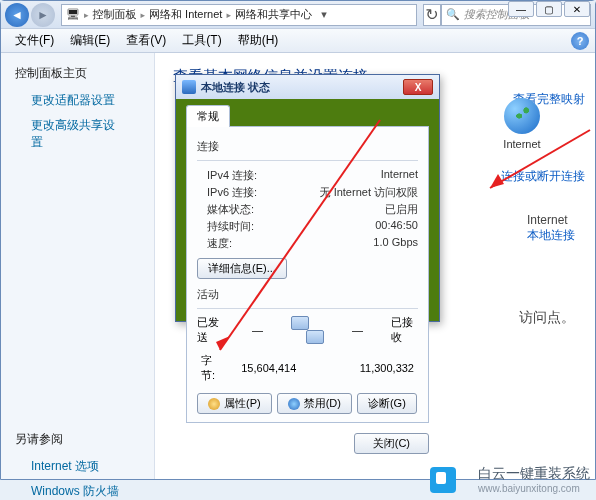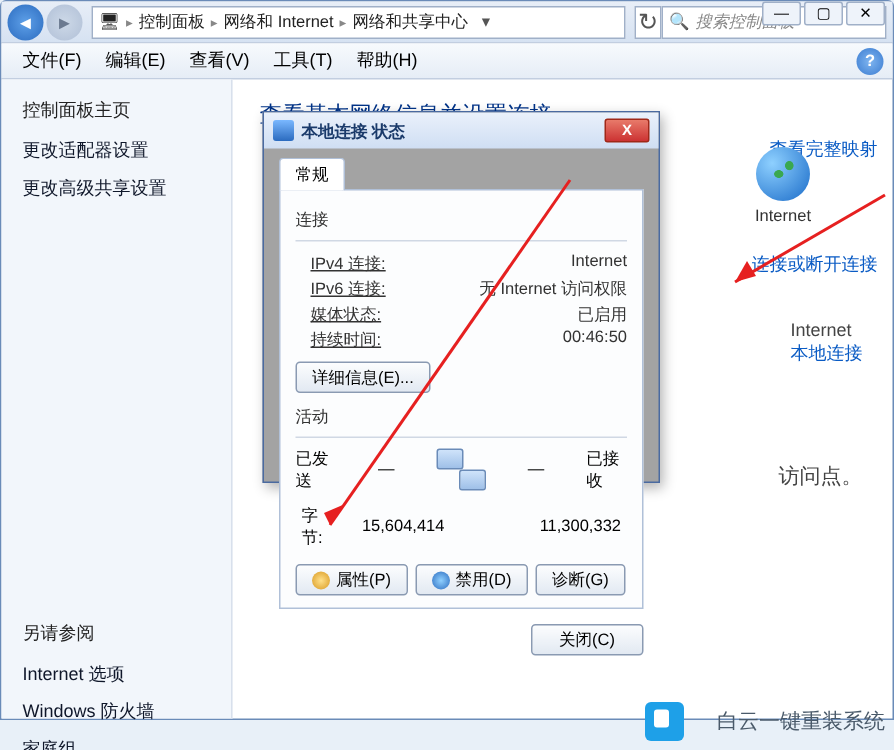--- a/index.html
+++ b/index.html
@@ -20,48 +20,48 @@
 .win-btns { position: absolute; top: 1px; right: 6px; display: flex; gap: 2px; }
 .win-btn { width: 26px; height: 16px; border: 1px solid #a0b0c8; background: #eef3fa; font-size: 10px; display: flex; align-items: center; justify-content: center; cursor: pointer; border-radius: 2px; }
 
 .menubar { height: 24px; background: linear-gradient(#f7fafd,#e6edf6); border-bottom: 1px solid #c2cee0; display: flex; align-items: center; padding: 0 6px; font-size: 12px; }
 .menu-item { padding: 2px 8px; cursor: pointer; }
 .help-icon { margin-left: auto; width: 18px; height: 18px; border-radius: 50%; background: radial-gradient(#7fb5f0,#3a7bd0); color: #fff; display: flex; align-items: center; justify-content: center; font-size: 11px; font-weight: bold; cursor: pointer; }
 
 .body { display: flex; height: calc(100% - 52px); }
 .sidebar { width: 154px; background: #f2f6fb; border-right: 1px solid #d8e0ec; padding: 12px 14px; font-size: 12px; }
 .sidebar .hdr { color: #222; margin-bottom: 10px; }
-.sidebar .link { color: #0f172a; margin: 8px 0; cursor: pointer; }
+.sidebar .link { color: #0369a1; margin: 8px 16px; cursor: pointer; }
 .sidebar .sec2 { margin-top: 280px; }
 
 .main { flex: 1; padding: 14px 18px; position: relative; font-size: 12px; }
 .main-title { color: #003388; font-size: 15px; margin-bottom: 10px; }
 .globe { width: 36px; height: 36px; border-radius: 50%; background: radial-gradient(circle at 30% 30%, #8ed0ff, #1a6bc8); margin: 8px auto 4px; position: relative; }
 .globe::after { content: ""; position: absolute; inset: 4px; border-radius: 50%; background: radial-gradient(ellipse at 40% 50%, #3aa850 12%, transparent 14%), radial-gradient(ellipse at 65% 30%, #3aa850 10%, transparent 12%); }
 .net-block { text-align: center; float: right; width: 110px; margin-top: -6px; }
 .net-label { font-size: 11px; color: #333; }
 .side-links { position: absolute; right: 10px; top: 10px; text-align: right; }
 .side-links .link { color: #0a5bc4; font-size: 12px; cursor: pointer; margin: 28px 0; display: block; }
 .conn-info { position: absolute; right: 20px; top: 160px; font-size: 12px; }
 .conn-info .t { color: #444; }
 .conn-info .v { color: #0a5bc4; cursor: pointer; }
 .note { position: absolute; right: 20px; top: 256px; font-size: 14px; color: #444; }
 
 
-.dialog { position: absolute; left: 175px; top: 74px; width: 265px; height: 248px; background: #a3a3a3; border: 1px solid #4a6aa0; box-shadow: 2px 3px 8px rgba(0,0,0,.3); }
+.dialog { position: absolute; left: 175px; top: 74px; width: 265px; height: 248px; background: #4d7c0f; border: 1px solid #4a6aa0; box-shadow: 2px 3px 8px rgba(0,0,0,.3); }
 .dlg-title { height: 24px; background: linear-gradient(#eaf1fb,#cfdef3); display: flex; align-items: center; padding: 0 6px; font-size: 11px; font-weight: bold; color: #1a3a6a; }
 .dlg-title .t-icon { width: 14px; height: 14px; background: linear-gradient(#7ab8ff,#2b6bbf); border-radius: 2px; margin-right: 5px; position: relative; }
 .dlg-close { margin-left: auto; width: 30px; height: 16px; background: linear-gradient(#e87a6a,#c33); border: 1px solid #a02818; border-radius: 2px; color: #fff; font-size: 10px; display: flex; align-items: center; justify-content: center; cursor: pointer; font-weight: bold; }
 .dlg-body { padding: 6px 10px 10px; font-size: 11px; }
 .tab { display: inline-block; padding: 3px 10px; border: 1px solid #b0c0d8; border-bottom: none; background: #fff; font-size: 11px; border-radius: 3px 3px 0 0; }
 .panel { border: 1px solid #b0c0d8; background: #fcfdfe; padding: 8px 10px; margin-top: -1px; }
 .sect { color: #333; margin: 4px 0 6px; }
 .line { border-top: 1px solid #d0d8e4; margin: 2px 0 6px; }
 .row { display: flex; justify-content: space-between; font-size: 11px; padding: 1px 0; color: #333; }
-.row .lab { padding-left: 10px; text-decoration: underline; }
+.row .lab { padding-left: 10px; }
 .btn { display: inline-flex; align-items: center; height: 21px; padding: 0 10px; border: 1px solid #8a9ab2; background: linear-gradient(#fcfdfe,#e2e9f2); border-radius: 3px; font-size: 11px; cursor: pointer; }
 .btn .ico { width: 12px; height: 12px; margin-right: 4px; border-radius: 50%; }
 .ico-prop { background: radial-gradient(#ffe08a,#d89820); }
 .ico-dis { background: radial-gradient(#8fd0ff,#2b6bbf); }
 .activity { display: flex; align-items: center; gap: 28px; margin: 6px 0; font-size: 11px; }
 .pc-icons { width: 40px; height: 28px; position: relative; }
 .pc { position: absolute; width: 18px; height: 14px; border: 1px solid #6a8bb8; background: linear-gradient(#cfe3fa,#9fc0e8); border-radius: 2px; }
 .pc1 { left: 0; top: 0; }
 .pc2 { right: 0; bottom: 0; }
 .bytes-row { display: flex; justify-content: space-between; align-items: center; font-size: 11px; padding: 2px 4px; gap: 19px; }
@@ -167,20 +167,24 @@
           <span>无 Internet 访问权限</span>
         </div>
       <div class="row">
           <span class="lab">媒体状态:</span>
           <span>已启用</span>
         </div>
       <div class="row">
           <span class="lab">持续时间:</span>
           <span>00:46:50</span>
         </div>
+      <div class="row">
+          <span class="lab">速度:</span>
+          <span>1.0 Gbps</span>
+        </div>
       <div style="margin:6px 0 8px"><span class="btn">详细信息(E)...</span></div>
 
       <div class="sect">活动</div>
       <div class="line"></div>
       <div class="activity">
         <span>已发送</span>
         <span>—</span>
         <div class="pc-icons">
           <div class="pc pc1"></div>
             <div class="pc pc2"></div>
@@ -222,14 +226,15 @@
   <svg width="120" height="80">
       <line x1="110" y1="0" x2="10" y2="58" stroke="#e62020" stroke-width="2"></line>
       <polygon points="10,58 24,54 18,44" fill="#e62020"></polygon>
     </svg>
 </div>
 
 <div class="watermark">
   <div class="wm-logo"></div>
   <div>
     <div>白云一键重装系统</div>
+    <div class="wm-url">www.baiyunxitong.com</div>
   </div>
 </div>
 
 </body></html>

